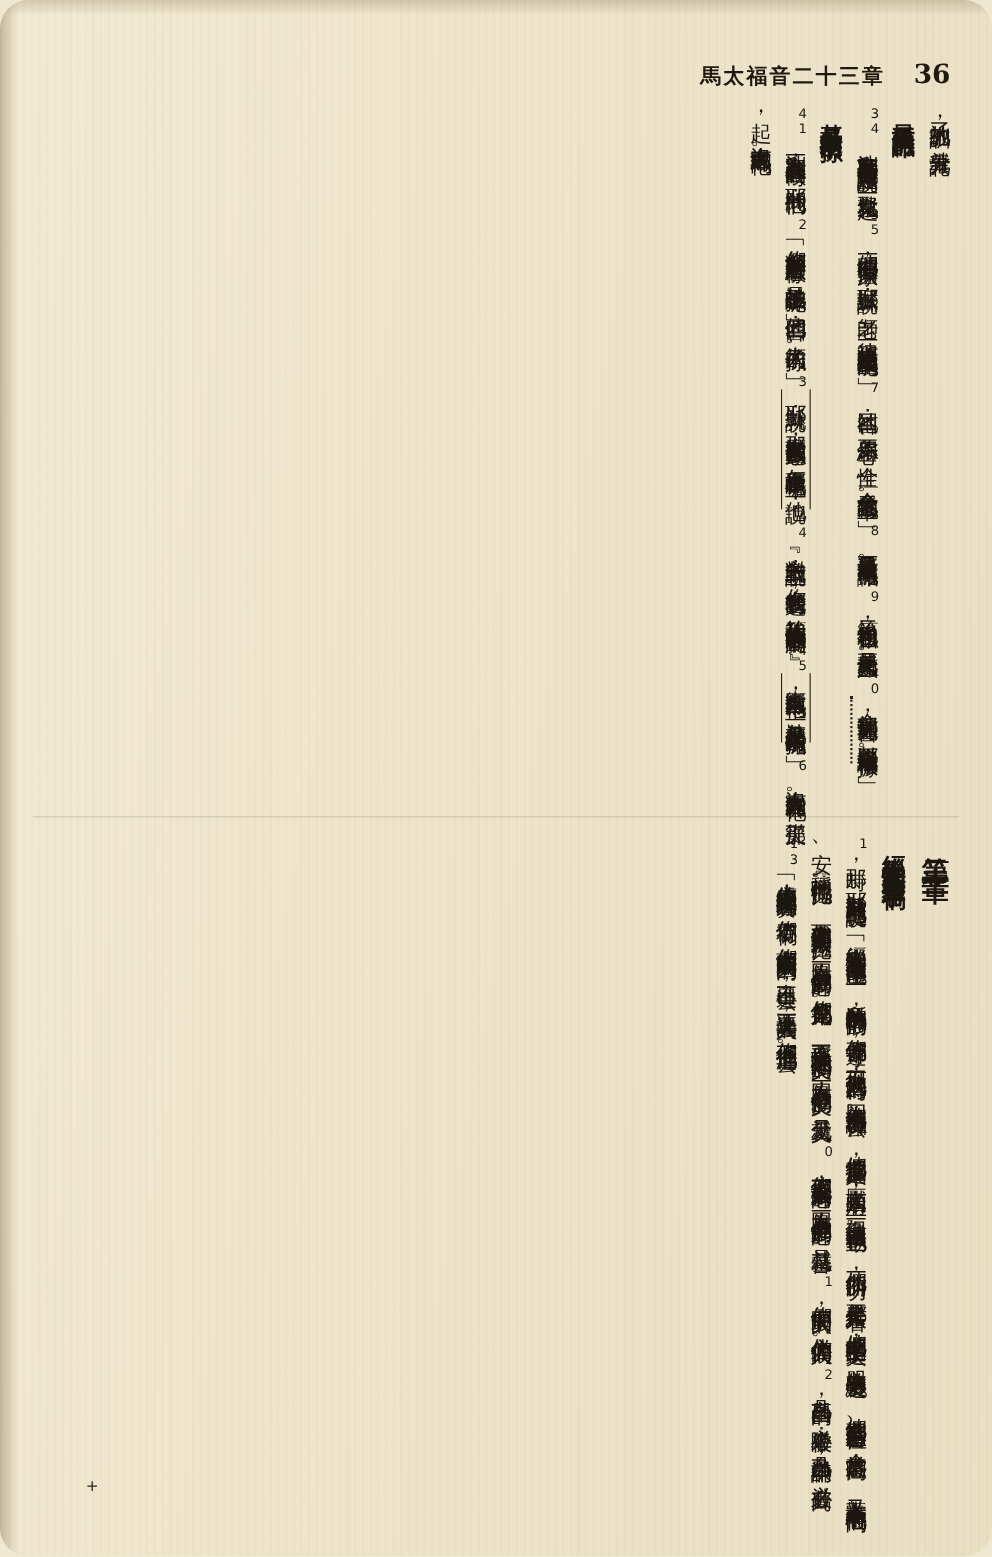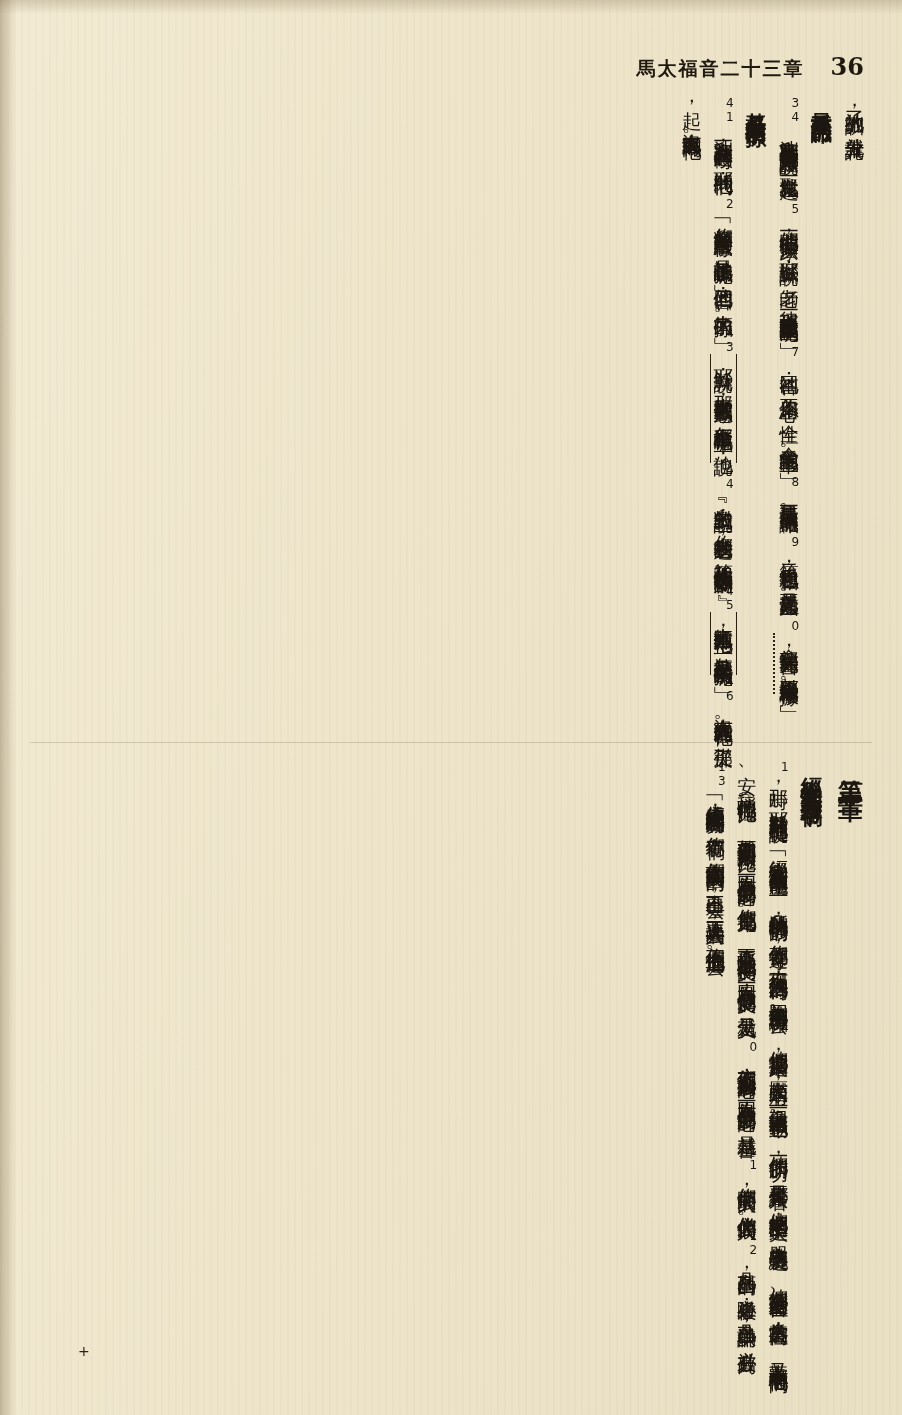--- a/index.html
+++ b/index.html
@@ -8,20 +8,21 @@
     background: #efe7cf;
   }
   .page {
     position: relative;
     width: 902px;
     height: 1415px;
     background: linear-gradient(100deg, #f2ead2 0%, #eee5cb 40%, #e9dfc3 100%);
     overflow: hidden;
     font-family: "DejaVu Sans", "Liberation Sans", sans-serif;
     color: #1c1710;
+    border-radius: 26px;
   }
   
   .page::after {
     content: "";
     position: absolute;
     inset: 0;
     pointer-events: none;
     background:
       repeating-linear-gradient(90deg, rgba(120,100,60,0.035) 0px, rgba(120,100,60,0.035) 2px, rgba(255,255,255,0) 2px, rgba(255,255,255,0) 7px);
     mix-blend-mode: multiply;

